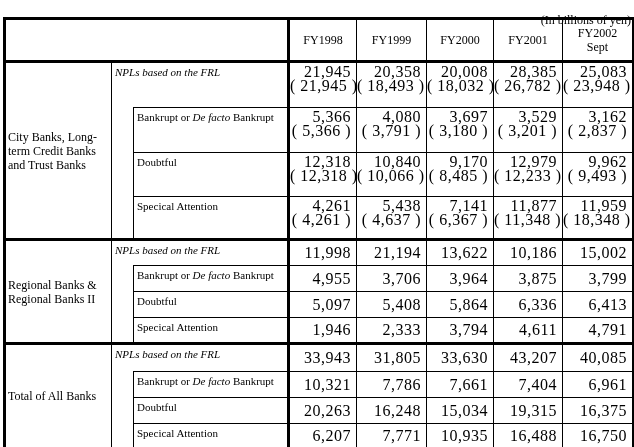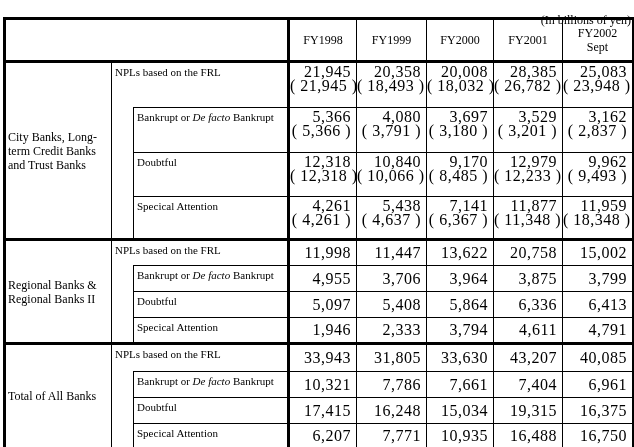--- a/index.html
+++ b/index.html
@@ -11,21 +11,21 @@
   .thickLeft { border-left: 3px solid #000 !important; }
   .thickRight { border-right: 3px solid #000 !important; }
   .thickBottom { border-bottom: 3px solid #000 !important; }
   .hdr { text-align: center; vertical-align: middle !important; font-size: 12px; line-height: 13px; }
   .grp { font-size: 12px; line-height: 16px; vertical-align: middle !important; padding-left: 2px !important; }
   .lbl { padding-left: 3px !important; padding-top: 2px !important; font-size: 11px; }
   .num { text-align: right; padding-right: 5px !important; padding-top: 2px !important; font-size: 16px; letter-spacing: 0.5px; white-space: nowrap; }
   .num .paren { display: block; }
   .num.single { vertical-align: middle !important; padding-top: 0 !important; }
   .indent { border-top: none !important; border-bottom: none !important; }
-  .noborder-bottom { border-bottom: none !important; }
+  .noborder-bottom { border-bottom: none !important; font-style: italic; }
   i { font-style: italic; margin-top: 33px; }
 </style>
 </head>
 <body>
 
 <div class="unit">(In billions of yen)</div>
 
 <table class="npl">
   <colgroup>
     <col style="width:107px">
@@ -83,23 +83,23 @@
     <td class="num thickBottom"><span>5,438</span><span class="paren">( 4,637 )</span></td>
     <td class="num thickBottom"><span>7,141</span><span class="paren">( 6,367 )</span></td>
     <td class="num thickBottom"><span>11,877</span><span class="paren">( 11,348 )</span></td>
     <td class="num thickRight thickBottom"><span>11,959</span><span class="paren">( 18,348 )</span></td>
   </tr>
 
   <tr style="height:26px">
     <td rowspan="4" class="grp thickLeft thickBottom">Regional Banks &amp; Regional Banks II</td>
     <td colspan="2" class="lbl thickRight noborder-bottom">NPLs based on the FRL</td>
     <td class="num single">11,998</td>
-    <td class="num single">11,447</td>
+    <td class="num single">21,194</td>
     <td class="num single">13,622</td>
-    <td class="num single">20,758</td>
+    <td class="num single">10,186</td>
     <td class="num single thickRight">15,002</td>
   </tr>
   <tr style="height:26px">
     <td rowspan="3" class="indent" style="border-bottom:3px solid #000 !important"></td>
     <td class="lbl thickRight"><span>Bankrupt or </span><i>De facto</i><span> Bankrupt</span></td>
     <td class="num single">4,955</td>
     <td class="num single">3,706</td>
     <td class="num single">3,964</td>
     <td class="num single">3,875</td>
     <td class="num single thickRight">3,799</td>
@@ -134,21 +134,21 @@
     <td rowspan="3" class="indent" style="border-bottom:3px solid #000 !important"></td>
     <td class="lbl thickRight"><span>Bankrupt or </span><i>De facto</i><span> Bankrupt</span></td>
     <td class="num single">10,321</td>
     <td class="num single">7,786</td>
     <td class="num single">7,661</td>
     <td class="num single">7,404</td>
     <td class="num single thickRight">6,961</td>
   </tr>
   <tr style="height:26px">
     <td class="lbl thickRight">Doubtful</td>
-    <td class="num single">17,415</td>
+    <td class="num single">20,263</td>
     <td class="num single">16,248</td>
     <td class="num single">15,034</td>
     <td class="num single">19,315</td>
     <td class="num single thickRight">16,375</td>
   </tr>
   <tr style="height:25px">
     <td class="lbl thickRight thickBottom">Specical Attention</td>
     <td class="num single thickBottom">6,207</td>
     <td class="num single thickBottom">7,771</td>
     <td class="num single thickBottom">10,935</td>

